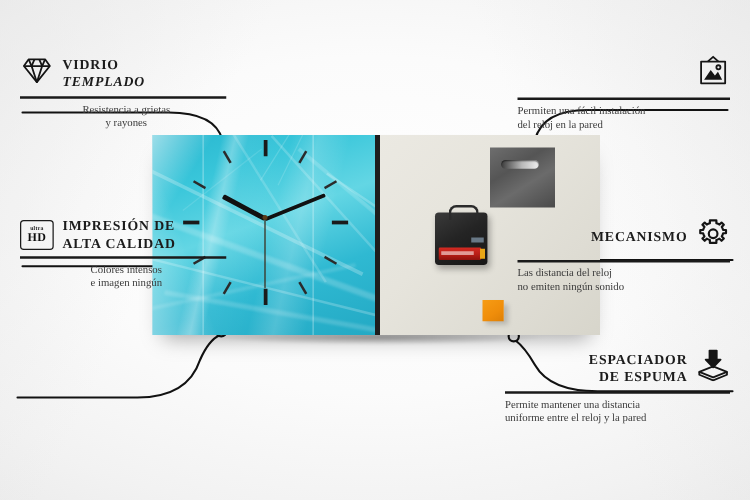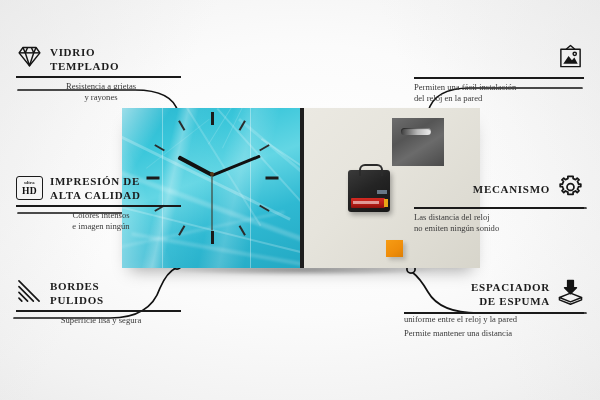--- a/index.html
+++ b/index.html
@@ -203,21 +203,21 @@
           <g fill="none" stroke="#151515" stroke-width="1.5" stroke-linejoin="round">
             <path d="M3.2,9.2 L7.2,3.6 L20.8,3.6 L24.8,9.2 L14,22.6 Z"></path>
             <path d="M3.2,9.2 L24.8,9.2"></path>
             <path d="M7.2,3.6 L9.6,9.2 L14,22.6 L18.4,9.2 L20.8,3.6"></path>
             <path d="M9.6,9.2 L12.0,3.6 M18.4,9.2 L16.0,3.6"></path>
           </g>
         </svg>
       </span>
       <span>
         <span class="co-title" style="display:block;">VIDRIO</span>
-        <span class="co-title" style="display:block;">TEMPLADO</span>
+        <span class="co-title" style="display:block;font-style:italic;">TEMPLADO</span>
       </span>
     </div>
     <div class="co-rule" style="width:165px;"></div>
     <div class="co-sub">Resistencia a grietas</div>
     <div class="co-sub" style="margin-top:0;">y rayones</div>
   </div>
 
   <div class="callout left" style="left:16px;top:174px;width:170px;">
     <div class="co-head">
       <span class="ico hd-badge">
@@ -227,40 +227,20 @@
       <span>
         <span class="co-title" style="display:block;">IMPRESIÓN DE</span>
         <span class="co-title" style="display:block;">ALTA CALIDAD</span>
       </span>
     </div>
     <div class="co-rule" style="width:165px;"></div>
     <div class="co-sub">Colores intensos</div>
     <div class="co-sub" style="margin-top:0;">e imagen ningún</div>
   </div>
 
-  <div class="callout left" style="left:16px;top:279px;width:170px;">
-    <div class="co-head">
-      <span class="ico">
-        <svg width="27" height="24" viewBox="0 0 28 25">
-          <g stroke="#151515" stroke-width="1.7" stroke-linecap="round" fill="none">
-            <path d="M3,2 L24,23"></path>
-            <path d="M3,8 L18,23"></path>
-            <path d="M3,14 L12,23"></path>
-            <path d="M3,20 L6,23"></path>
-          </g>
-        </svg>
-      </span>
-      <span>
-        <span class="co-title" style="display:block;">BORDES</span>
-        <span class="co-title" style="display:block;">PULIDOS</span>
-      </span>
-    </div>
-    <div class="co-rule" style="width:165px;"></div>
-    <div class="co-sub">Superficie lisa y segura</div>
-  </div>
 
   <div class="callout right" style="left:414px;top:44px;width:170px;">
     <div class="co-head">
       <span class="ico">
         <svg width="27" height="26" viewBox="0 0 28 27">
           <g fill="none" stroke="#151515" stroke-width="1.5" stroke-linejoin="round">
             <path d="M9.5,5.5 L14,1.5 L18.5,5.5"></path>
             <rect x="4" y="5.5" width="20" height="18"></rect>
             <path d="M6.5,20.5 L12,12.5 L15.5,17 L18,14 L21.5,20.5 Z" fill="#151515" stroke="none"></path>
             <circle cx="18.4" cy="10.2" r="1.7"></circle>
@@ -306,17 +286,17 @@
         <svg width="27" height="26" viewBox="0 0 28 27">
           <g fill="none" stroke="#151515" stroke-width="1.5" stroke-linejoin="round">
             <path d="M11,1.5 l6,0 0,7.5 3.2,0 -6.2,6.4 -6.2,-6.4 3.2,0 z" fill="#151515"></path>
             <path d="M14,14.6 L25.5,19.2 L14,23.8 L2.5,19.2 Z"></path>
             <path d="M2.5,19.2 L2.5,21.6 L14,26.2 L25.5,21.6 L25.5,19.2"></path>
           </g>
         </svg>
       </span>
     </div>
     <div class="co-rule" style="width:180px;"></div>
+    <div class="co-sub">Permite mantener una distancia</div>
     <div class="co-sub" style="margin-top:0;">uniforme entre el reloj y la pared</div>
-    <div class="co-sub">Permite mantener una distancia</div>
   </div>
 
 </div>
 
 </body></html>

